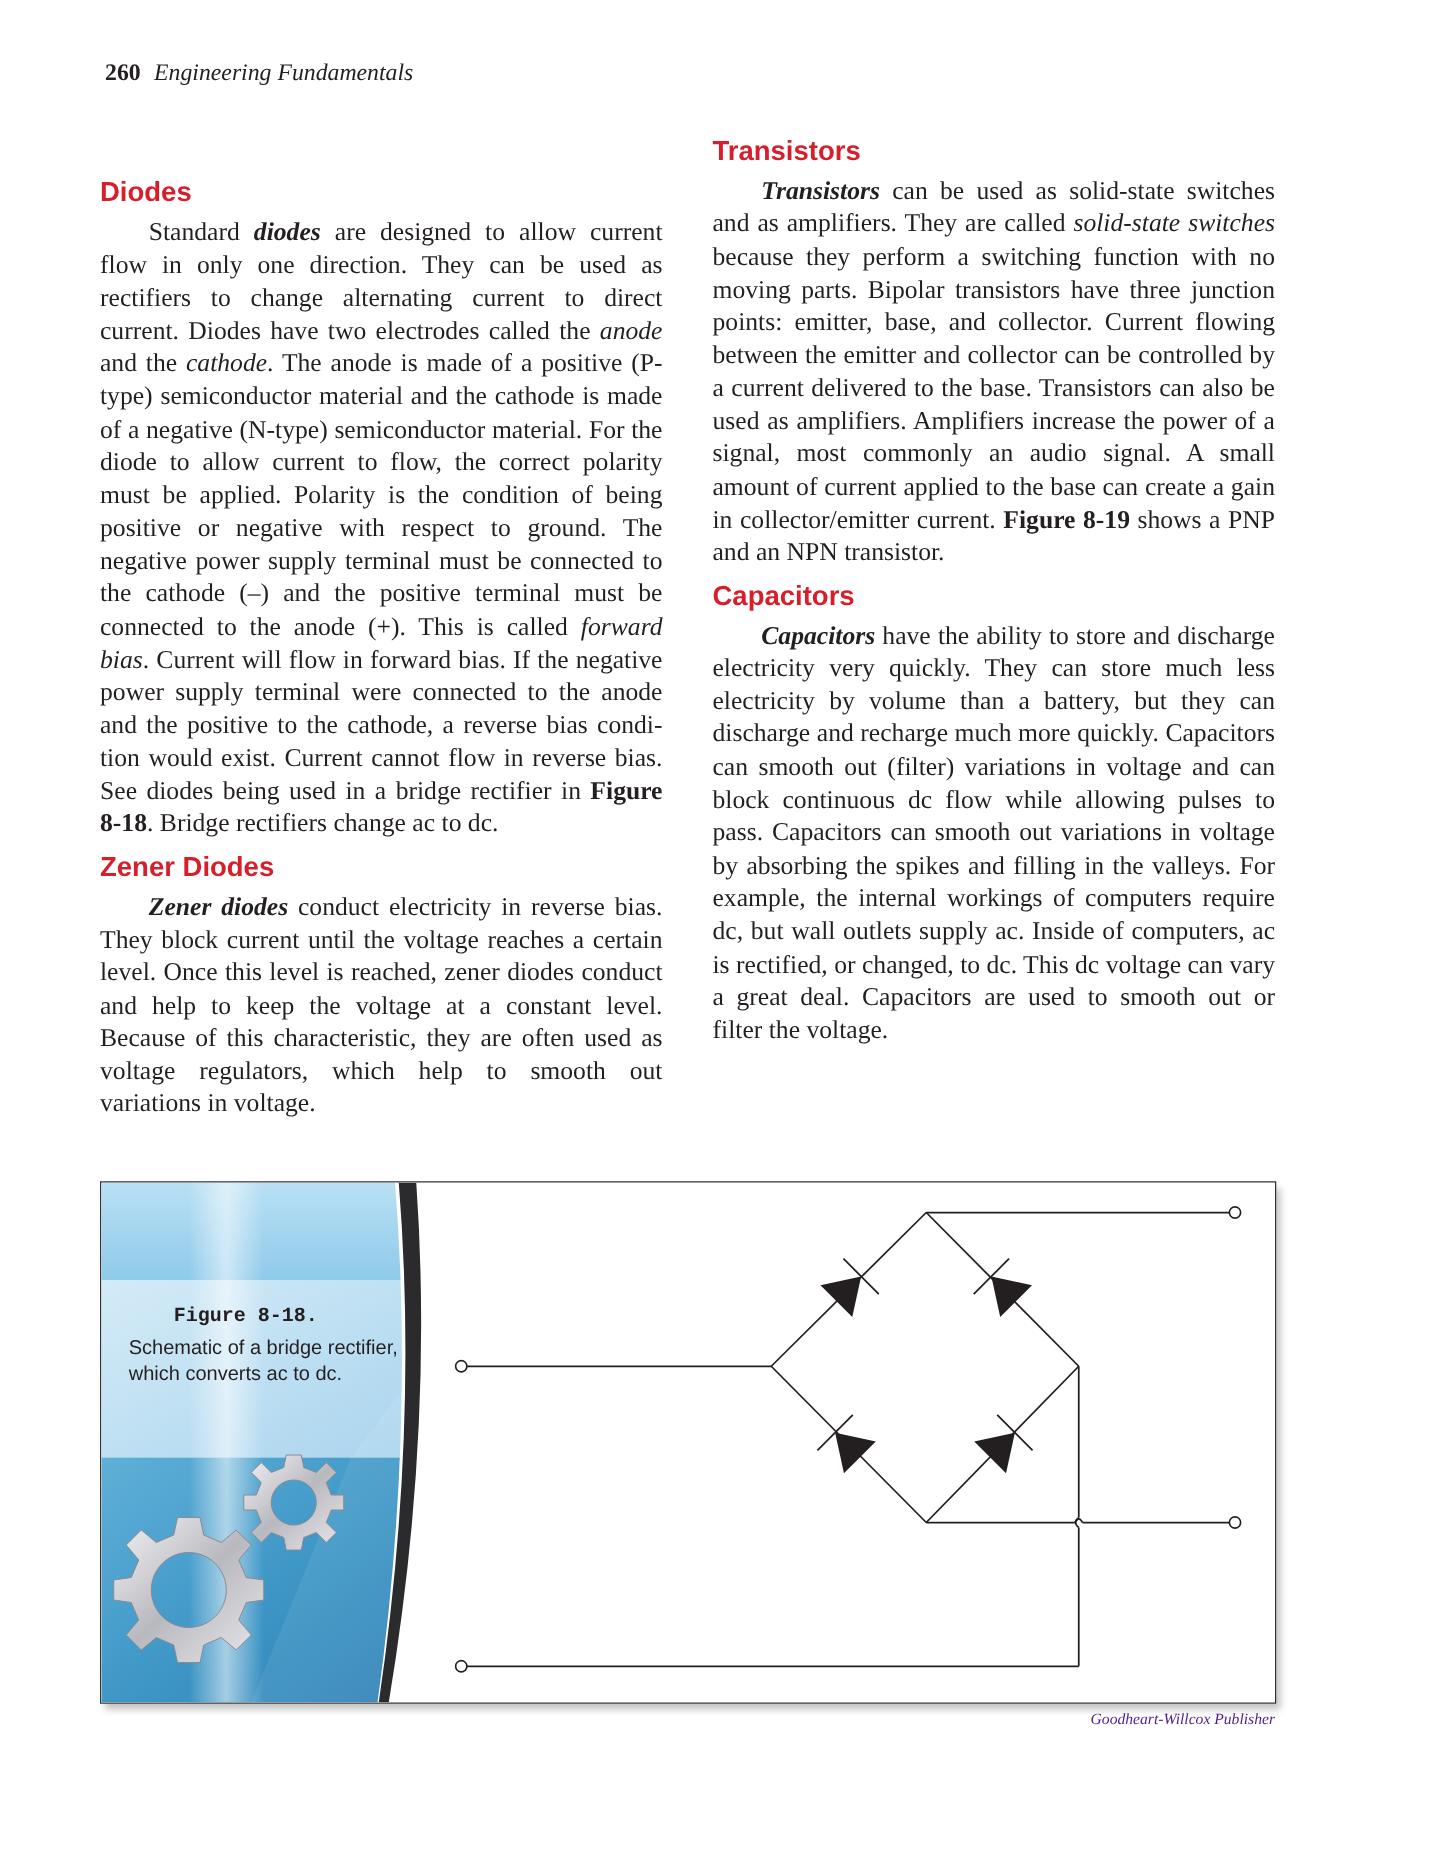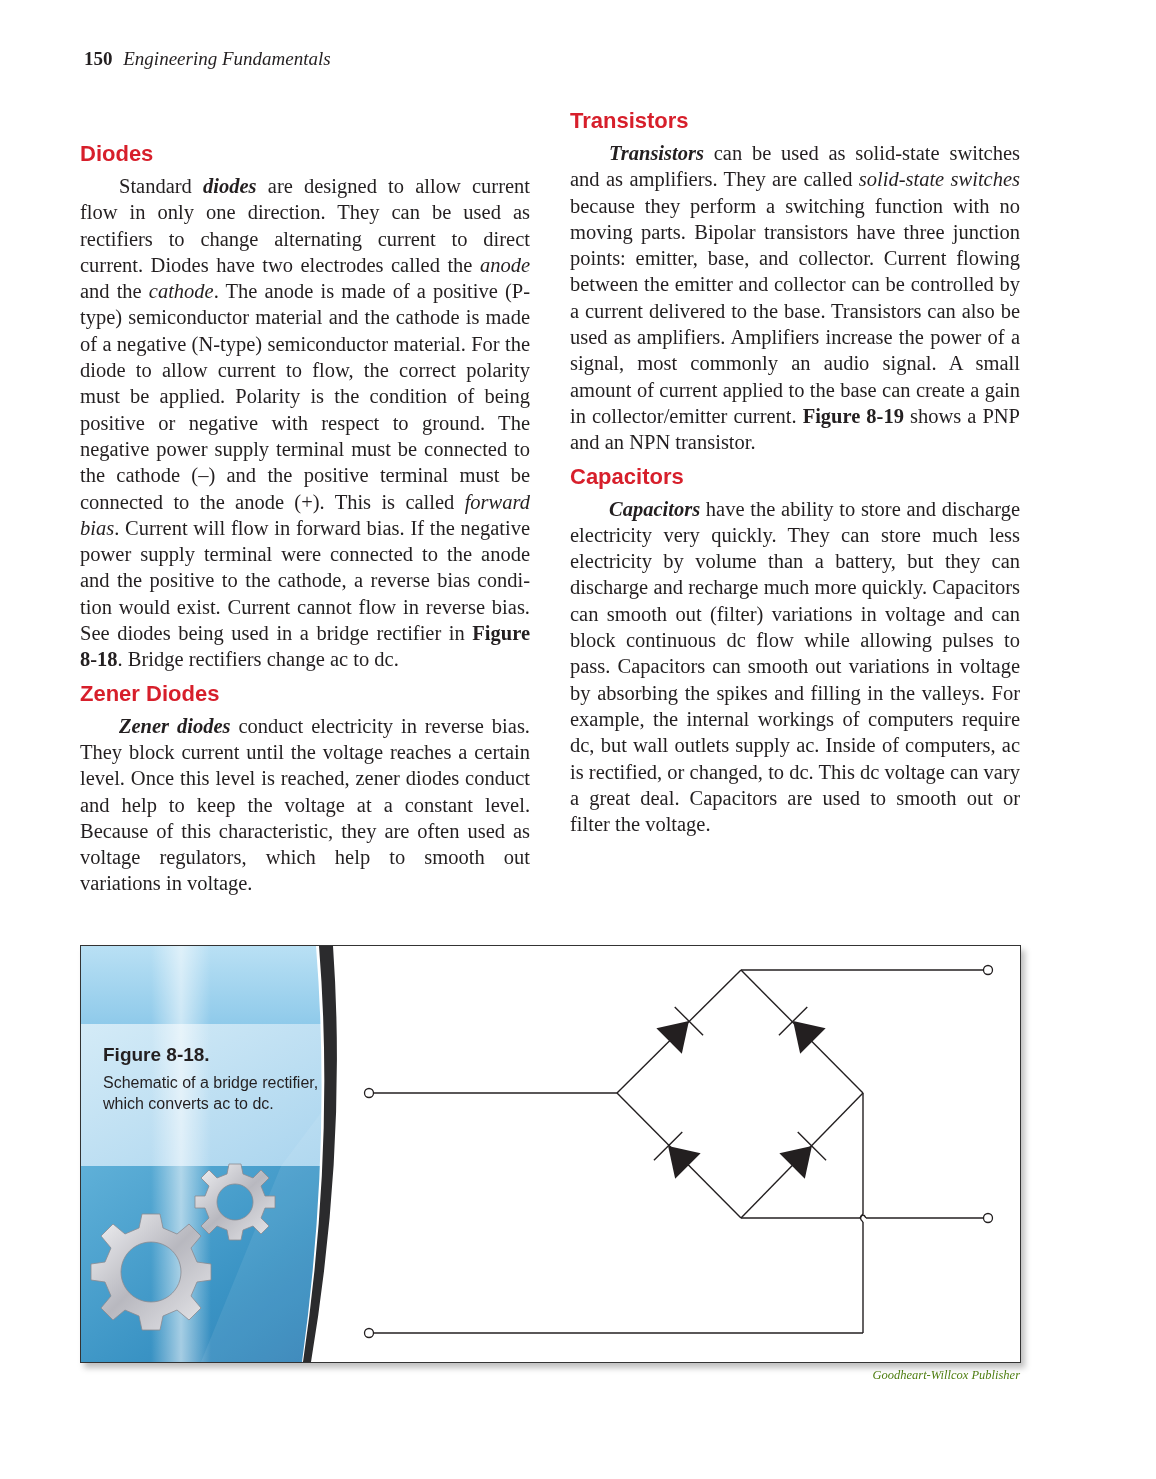--- a/index.html
+++ b/index.html
@@ -14,31 +14,31 @@
   .col.left { left: 80px; margin-top: 33px; }
   .col.right { left: 570px; }
 
   h2 { font-family: "Liberation Sans", "DejaVu Sans", sans-serif; color: #d71f2b; font-size: 22px; font-weight: bold; margin: 0 0 4px 0; line-height: 30px; }
   p.body { font-family: "Liberation Serif", "DejaVu Serif", serif; font-size: 20.5px; line-height: 26.3px; margin: 0 0 6px 0; text-align: justify; text-indent: 39px; hyphens: manual; }
   p.body b.ib { font-weight: bold; font-style: italic; }
 
   .figure { position: absolute; left: 80px; top: 945px; width: 939px; height: 416px; border: 1.5px solid #333; box-shadow: 4px 5px 6px rgba(0,0,0,0.25); background: #fff; overflow: hidden; }
   .fig-panel { position: absolute; left: 0; top: 0; width: 260px; height: 416px; }
   .caption { position: absolute; left: 22px; top: 98px; width: 220px; }
-  .caption .cap-title { font-family: Liberation Sans, sans-serif; font-weight: bold; font-size: 19px; color: #231f20; margin-bottom: 6px; }
+  .caption .cap-title { font-family: Liberation Mono, monospace; font-weight: bold; font-size: 16px; color: #231f20; margin-bottom: 6px; margin-left: 36px; }
   .caption .cap-text { font-family: Liberation Sans, sans-serif; font-size: 16px; line-height: 21px; color: #231f20; }
   .schematic { position: absolute; left: 0; top: 0; }
 
-  .credit { position: absolute; right: 136px; top: 1368px; font-family: "Liberation Serif", "DejaVu Serif", serif; font-style: italic; font-size: 12.5px; color: #4d7c0f; }
+  .credit { position: absolute; right: 136px; top: 1368px; font-family: "Liberation Serif", "DejaVu Serif", serif; font-style: italic; font-size: 12.5px; color: #4c1d95; }
 </style>
 </head>
 <body>
 
 <div class="running-head serif">
-  <span class="pg">150</span>
+  <span class="pg">260</span>
   <span class="ttl">Engineering Fundamentals</span>
 </div>
 
 <div class="col left">
   <h2>Diodes</h2>
   <p class="body"><span>Standard </span><b class="ib">diodes</b><span> are designed to allow current flow in only one direction. They can be used as rectifiers to change alternating current to direct current. Diodes have two electrodes called the </span><i>anode</i><span> and the </span><i>cathode</i><span>. The anode is made of a positive (P-type) semiconductor material and the cathode is made of a negative (N-type) semicon­ductor material. For the diode to allow current to flow, the correct polarity must be applied. Polarity is the condition of being positive or negative with respect to ground. The negative power supply terminal must be connected to the cathode (–) and the positive terminal must be connected to the anode (+). This is called </span><i>forward bias</i><span>. Current will flow in forward bias. If the negative power supply terminal were connected to the anode and the positive to the cathode, a reverse bias condi­tion would exist. Current cannot flow in reverse bias. See diodes being used in a bridge rectifier in </span><b>Figure 8-18</b><span>. Bridge rectifiers change ac to dc.</span></p>
 
   <h2>Zener Diodes</h2>
   <p class="body"><b class="ib">Zener diodes</b><span> conduct electricity in reverse bias. They block current until the voltage reaches a certain level. Once this level is reached, zener diodes conduct and help to keep the voltage at a constant level. Because of this characteristic, they are often used as voltage regulators, which help to smooth out variations in voltage.</span></p>
 </div>

